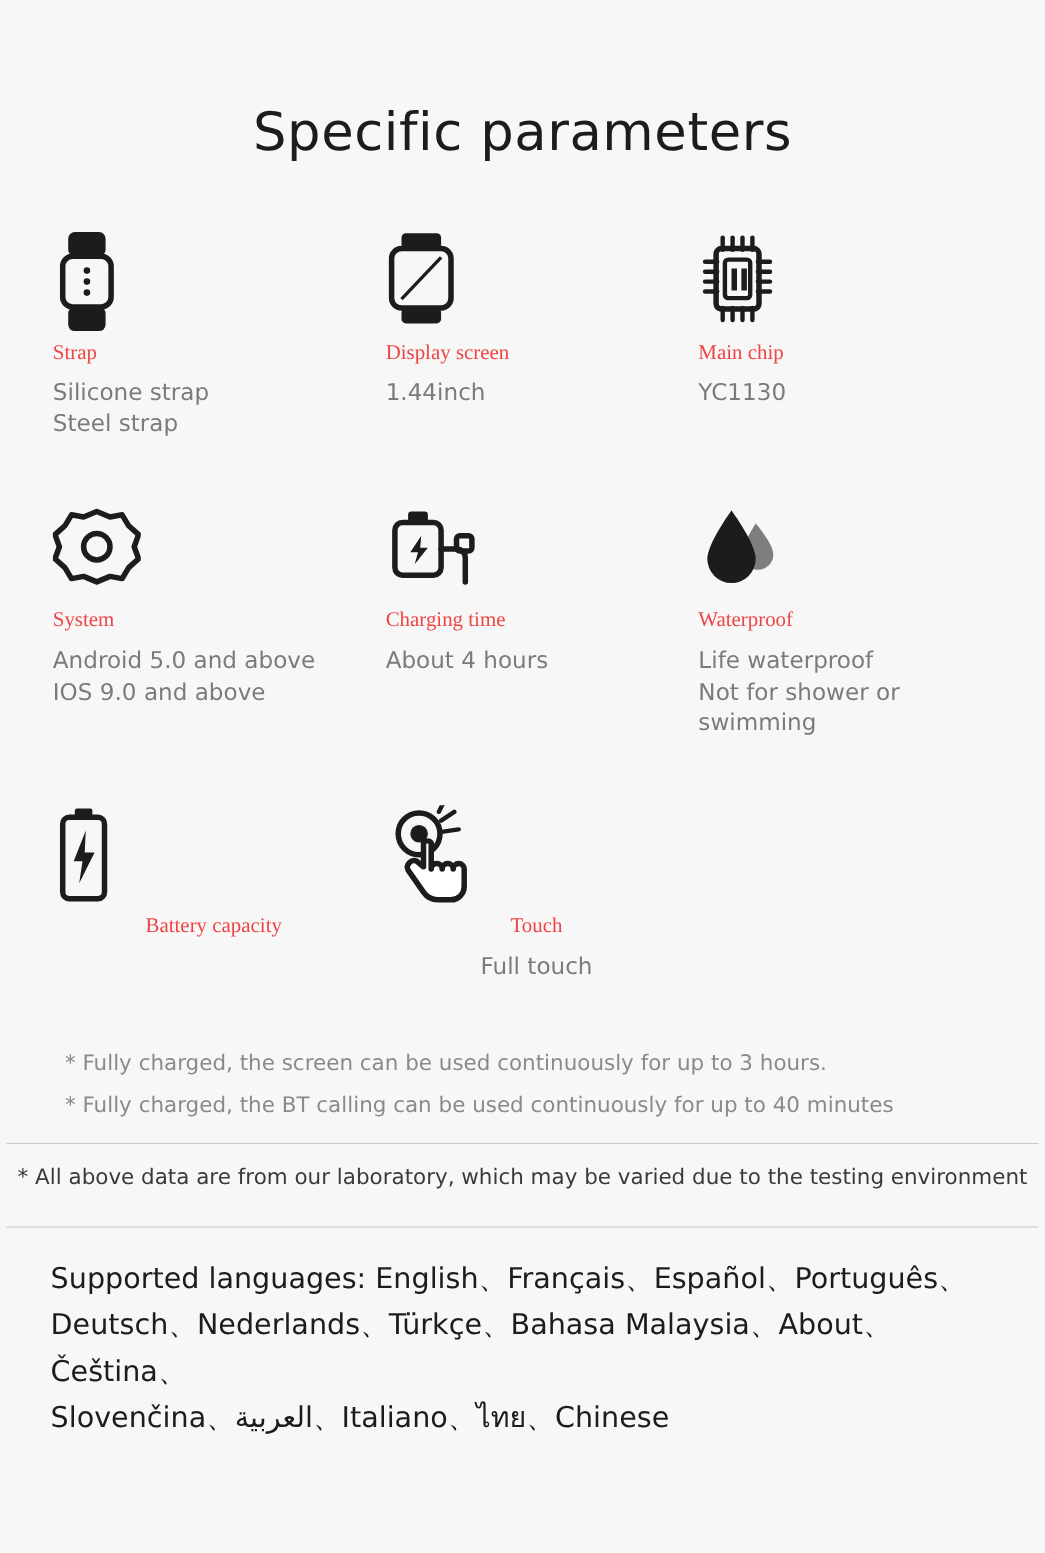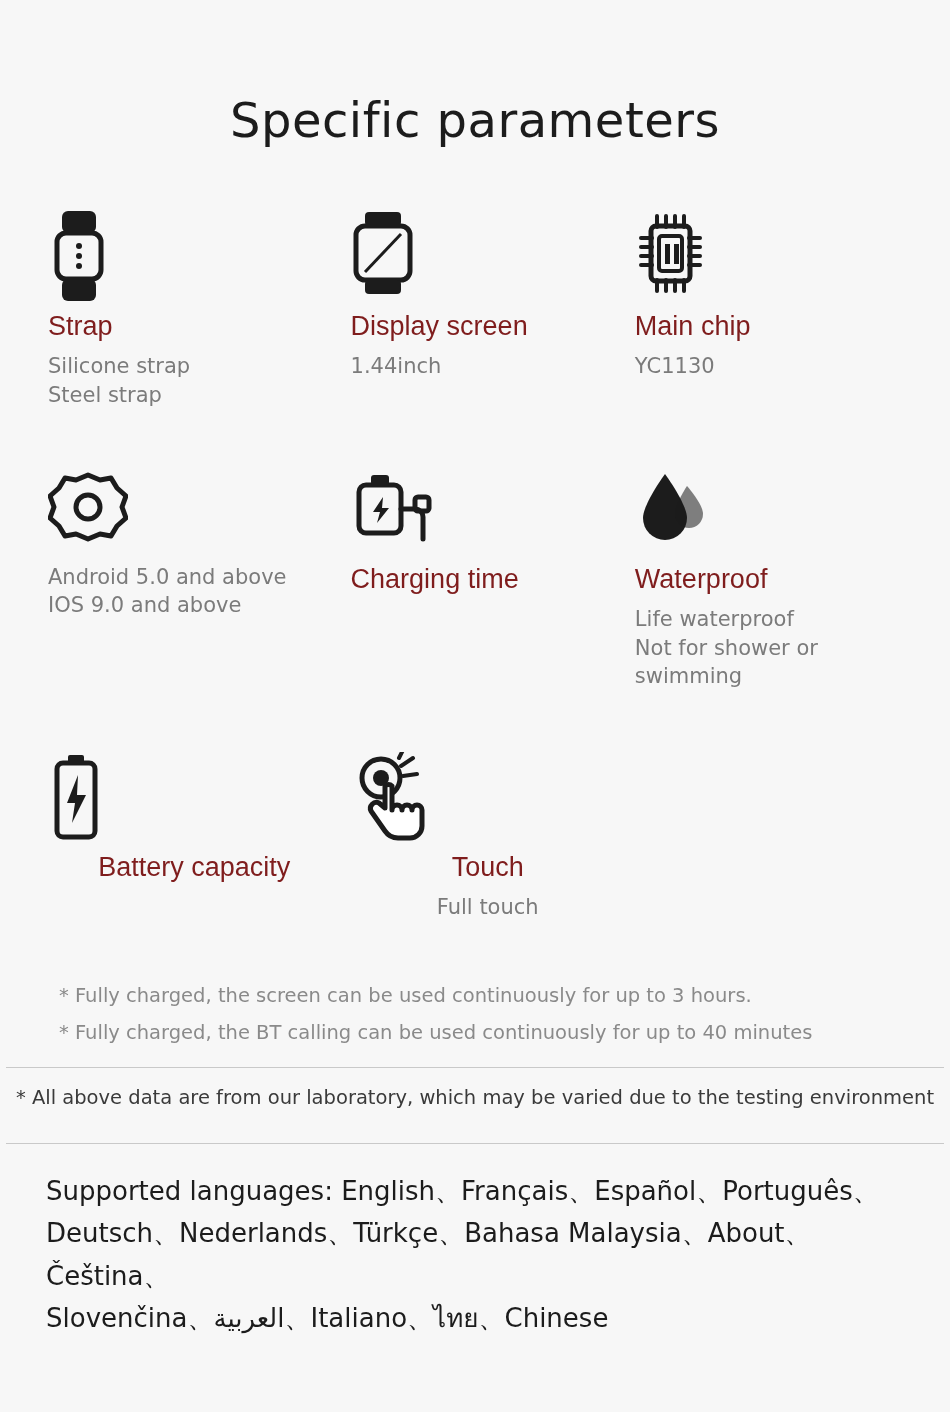--- a/index.html
+++ b/index.html
@@ -43,26 +43,26 @@
   .cell.col2 { width: 310px; }
   .cell.col3 { width: 300px; }
   .icon-box {
     height: 96px;
     display: flex;
     align-items: center;
     justify-content: flex-start;
     margin-bottom: 6px;
   }
   .feat-name {
-    font-size: 27px;
-    color: #7f1d1d;
+    font-size: 19px;
+    color: #ef4444;
     font-weight: 400;
     line-height: 1.2;
     margin-bottom: 10px;
-    font-family: Liberation Sans, sans-serif;
+    font-family: Liberation Serif, serif;
   }
   .feat-val {
     font-size: 21px;
     color: #7b7b7b;
     line-height: 1.35;
     font-family: "DejaVu Sans", "Liberation Sans", sans-serif;
   }
   .feat-val div { white-space: nowrap; }
   .row2 { margin-top: 52px; }
   .row3 { margin-top: 58px; text-align: center; }
@@ -177,37 +177,41 @@
 
     <div class="row row2">
 
       <div class="cell">
         <div class="icon-box">
           <svg width="80" height="80" viewBox="0 0 80 80">
             <path d="M40 6 L52 11 L63 9 L69 19 L78 27 L74 38 L78 49 L69 57 L63 67 L52 65 L40 70 L28 65 L17 67 L11 57 L2 49 L6 38 L2 27 L11 19 L17 9 L28 11 Z" fill="none" stroke="#1c1c1c" stroke-width="5" stroke-linejoin="round"></path>
             <circle cx="40" cy="38" r="12" fill="none" stroke="#1c1c1c" stroke-width="5"></circle>
           </svg>
         </div>
+        <div class="feat-name">System</div>
         <div class="feat-val">
           <div>Android 5.0 and above</div>
           <div>IOS 9.0 and above</div>
         </div>
       </div>
 
       <div class="cell col2">
         <div class="icon-box">
           <svg width="92" height="92" viewBox="0 0 92 92">
             <rect x="8" y="22" width="42" height="48" rx="7" fill="none" stroke="#1c1c1c" stroke-width="5"></rect>
             <rect x="20" y="12" width="18" height="10" rx="3" fill="#1c1c1c"></rect>
             <path d="M32 34 L22 49 h7 l-3 11 L38 45 h-7 z" fill="#1c1c1c"></path>
             <path d="M50 46 h14 a8 8 0 0 1 8 8 v22" fill="none" stroke="#1c1c1c" stroke-width="5" stroke-linecap="round"></path>
             <rect x="64" y="34" width="14" height="14" rx="3" fill="none" stroke="#1c1c1c" stroke-width="5"></rect>
           </svg>
         </div>
         <div class="feat-name">Charging time</div>
+        <div class="feat-val">
+          <div>About 4 hours</div>
+        </div>
       </div>
 
       <div class="cell col3">
         <div class="icon-box">
           <svg width="78" height="86" viewBox="0 0 78 86">
             <path d="M30 8 C30 8 8 38 8 52 a22 22 0 0 0 44 0 C52 38 30 8 30 8 Z" fill="#1c1c1c"></path>
             <path d="M52 20 C52 20 40 38 40 48 a14 14 0 0 0 28 0 C68 38 52 20 52 20 Z" fill="#1c1c1c" opacity="0.55"></path>
           </svg>
         </div>
         <div class="feat-name">Waterproof</div>

